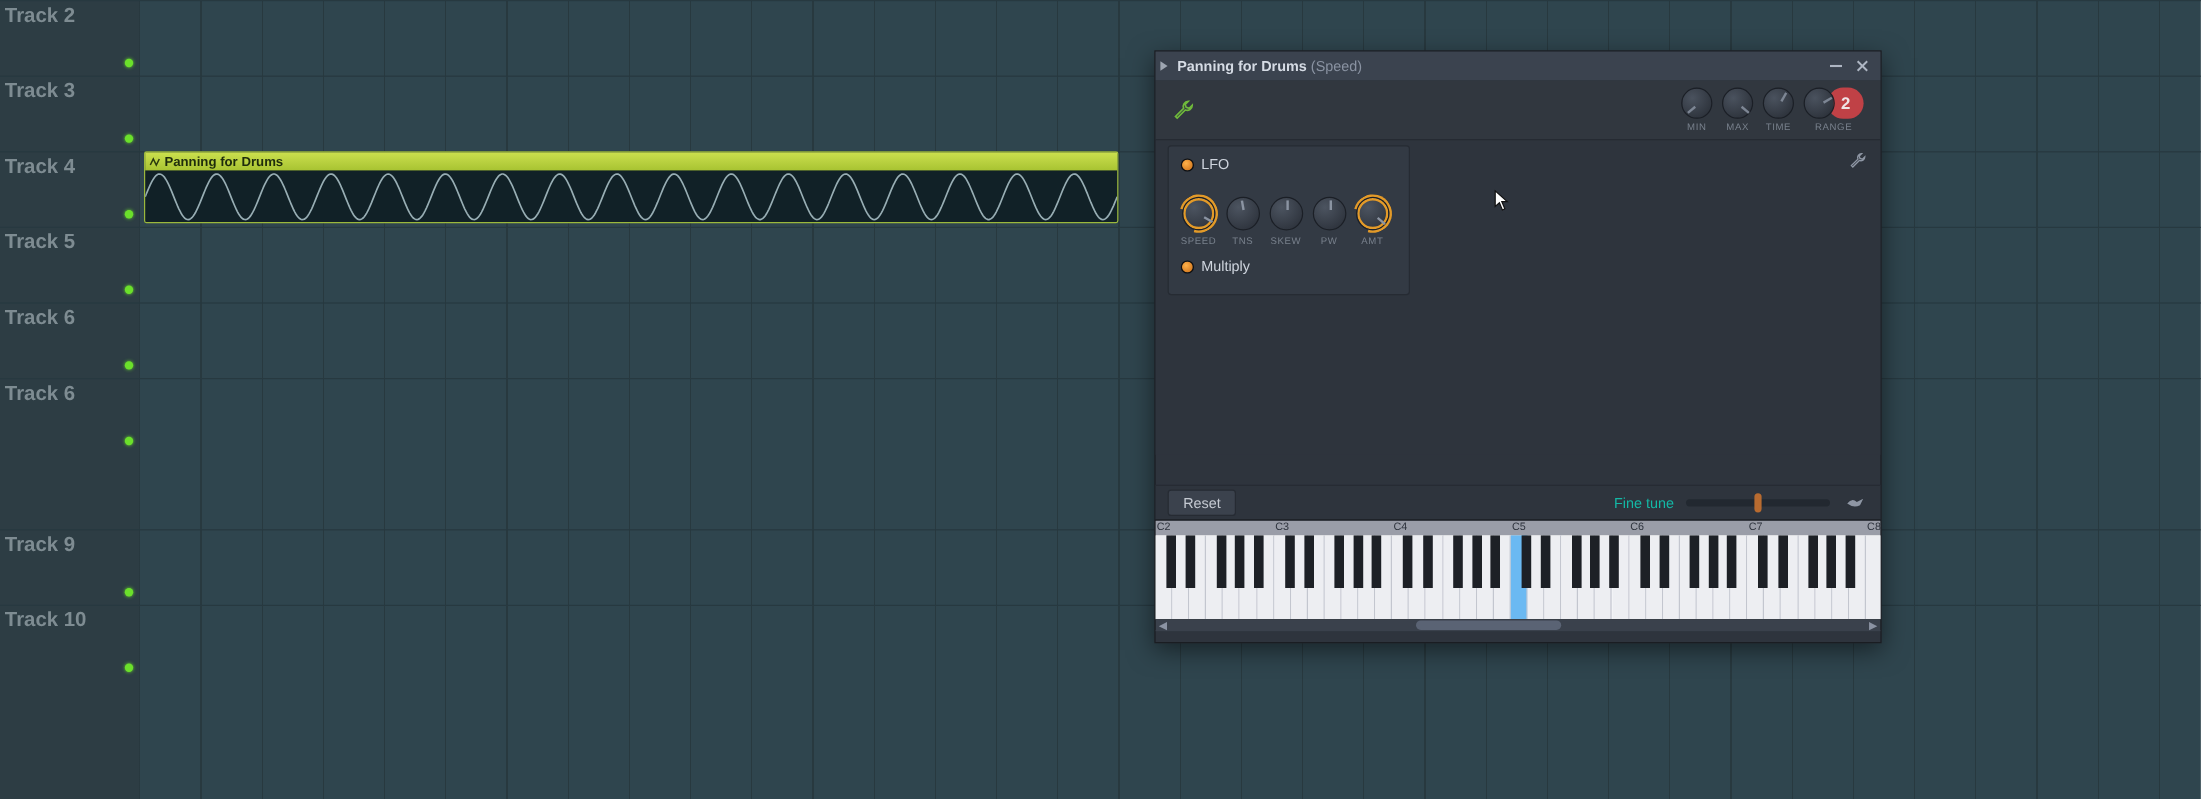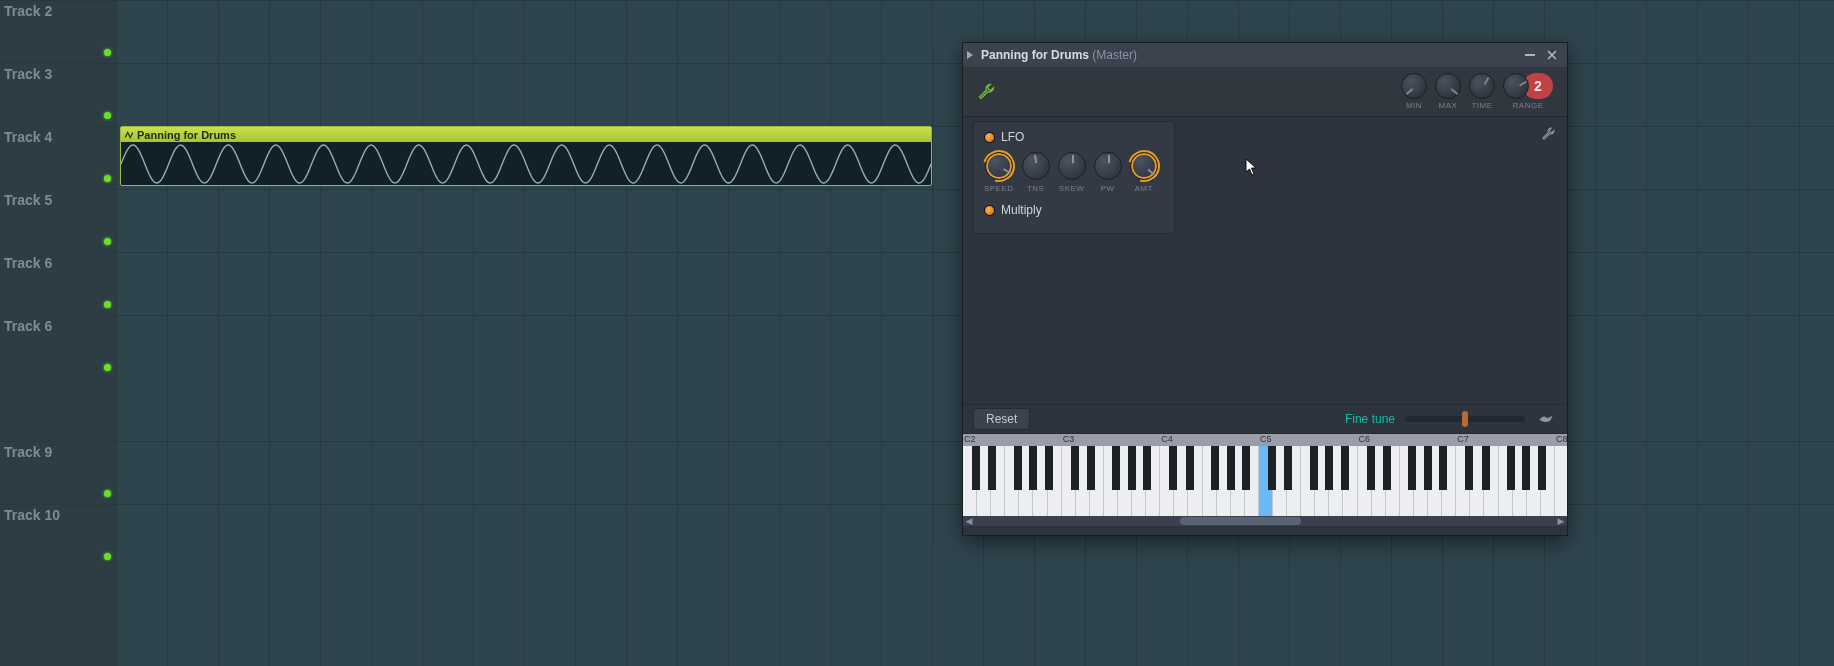--- a/index.html
+++ b/index.html
@@ -25,21 +25,21 @@
   .track-row {
     position: absolute;
     left: 0;
     width: 1834px;
     border-top: 1px solid #273940;
   }
   .track-name {
     position: absolute;
     left: 4px; top: 2px;
     color: #7e8c92;
-    font-size: 14px;
+    font-size: 17px;
     font-weight: 600;
   }
   .track-dot {
     position: absolute;
     left: 104px;
     width: 7px; height: 7px;
     border-radius: 50%;
     background: #6be02b;
     box-shadow: 0 0 3px #6be02b;
   }
@@ -188,21 +188,21 @@
     left: 10px; top: 4px;
     width: 202px;
     padding: 8px 10px 10px 10px;
     background: #333a44;
     border: 1px solid #262b33;
     border-radius: 3px;
   }
   .lfo-row {
     display: flex;
     align-items: center;
-    margin-bottom: 8px;
+    margin-bottom: 20px;
   }
   .radio-dot {
     width: 11px; height: 11px;
     border-radius: 50%;
     border: 1px solid #0c0e11;
     background: radial-gradient(circle at 38% 35%, #ffb14a, #c86a14);
     margin-right: 6px;
     cursor:pointer;
   }
   .lfo-title { color: #cfd5de; font-size: 12px; }
@@ -376,21 +376,21 @@
     <path id="sinepath" stroke="#98aeb4" stroke-width="1.4" fill="none" d="M 0 22 L 0.0 22.0 L 1.0 19.5 L 2.0 17.1 L 3.0 14.7 L 4.0 12.5 L 5.0 10.4 L 6.0 8.5 L 7.0 6.9 L 8.0 5.5 L 9.0 4.4 L 10.0 3.6 L 11.0 3.1 L 12.0 3.0 L 13.0 3.2 L 14.0 3.7 L 15.0 4.5 L 16.0 5.6 L 17.0 7.1 L 18.0 8.7 L 19.0 10.6 L 20.0 12.7 L 21.0 15.0 L 22.0 17.3 L 23.0 19.8 L 24.0 22.3 L 25.0 24.8 L 26.0 27.2 L 27.0 29.6 L 28.0 31.8 L 29.0 33.8 L 30.0 35.7 L 31.0 37.3 L 32.0 38.6 L 33.0 39.7 L 34.0 40.5 L 35.0 40.9 L 36.0 41.0 L 37.0 40.8 L 38.0 40.2 L 39.0 39.4 L 40.0 38.2 L 41.0 36.8 L 42.0 35.1 L 43.0 33.1 L 44.0 31.0 L 45.0 28.8 L 46.0 26.4 L 47.0 23.9 L 48.0 21.4 L 49.0 18.9 L 50.0 16.5 L 51.0 14.2 L 52.0 12.0 L 53.0 9.9 L 54.0 8.1 L 55.0 6.5 L 56.0 5.2 L 57.0 4.2 L 58.0 3.5 L 59.0 3.1 L 60.0 3.0 L 61.0 3.3 L 62.0 3.9 L 63.0 4.8 L 64.0 6.0 L 65.0 7.4 L 66.0 9.1 L 67.0 11.1 L 68.0 13.2 L 69.0 15.5 L 70.0 17.9 L 71.0 20.4 L 72.0 22.9 L 73.0 25.4 L 74.0 27.8 L 75.0 30.1 L 76.0 32.3 L 77.0 34.3 L 78.0 36.1 L 79.0 37.6 L 80.0 38.9 L 81.0 39.9 L 82.0 40.6 L 83.0 40.9 L 84.0 41.0 L 85.0 40.7 L 86.0 40.1 L 87.0 39.1 L 88.0 37.9 L 89.0 36.4 L 90.0 34.6 L 91.0 32.7 L 92.0 30.5 L 93.0 28.2 L 94.0 25.8 L 95.0 23.3 L 96.0 20.8 L 97.0 18.3 L 98.0 15.9 L 99.0 13.6 L 100.0 11.5 L 101.0 9.5 L 102.0 7.7 L 103.0 6.2 L 104.0 4.9 L 105.0 4.0 L 106.0 3.4 L 107.0 3.0 L 108.0 3.0 L 109.0 3.4 L 110.0 4.0 L 111.0 5.0 L 112.0 6.3 L 113.0 7.8 L 114.0 9.6 L 115.0 11.6 L 116.0 13.8 L 117.0 16.1 L 118.0 18.5 L 119.0 21.0 L 120.0 23.5 L 121.0 25.9 L 122.0 28.3 L 123.0 30.6 L 124.0 32.8 L 125.0 34.7 L 126.0 36.5 L 127.0 38.0 L 128.0 39.2 L 129.0 40.1 L 130.0 40.7 L 131.0 41.0 L 132.0 40.9 L 133.0 40.6 L 134.0 39.9 L 135.0 38.9 L 136.0 37.6 L 137.0 36.0 L 138.0 34.2 L 139.0 32.2 L 140.0 30.0 L 141.0 27.6 L 142.0 25.2 L 143.0 22.7 L 144.0 20.2 L 145.0 17.8 L 146.0 15.4 L 147.0 13.1 L 148.0 11.0 L 149.0 9.0 L 150.0 7.3 L 151.0 5.9 L 152.0 4.7 L 153.0 3.8 L 154.0 3.3 L 155.0 3.0 L 156.0 3.1 L 157.0 3.5 L 158.0 4.2 L 159.0 5.3 L 160.0 6.6 L 161.0 8.2 L 162.0 10.0 L 163.0 12.1 L 164.0 14.3 L 165.0 16.6 L 166.0 19.1 L 167.0 21.6 L 168.0 24.1 L 169.0 26.5 L 170.0 28.9 L 171.0 31.2 L 172.0 33.3 L 173.0 35.2 L 174.0 36.9 L 175.0 38.3 L 176.0 39.4 L 177.0 40.3 L 178.0 40.8 L 179.0 41.0 L 180.0 40.9 L 181.0 40.4 L 182.0 39.7 L 183.0 38.6 L 184.0 37.2 L 185.0 35.6 L 186.0 33.7 L 187.0 31.7 L 188.0 29.4 L 189.0 27.1 L 190.0 24.6 L 191.0 22.1 L 192.0 19.7 L 193.0 17.2 L 194.0 14.8 L 195.0 12.6 L 196.0 10.5 L 197.0 8.6 L 198.0 7.0 L 199.0 5.6 L 200.0 4.5 L 201.0 3.7 L 202.0 3.2 L 203.0 3.0 L 204.0 3.2 L 205.0 3.7 L 206.0 4.5 L 207.0 5.6 L 208.0 7.0 L 209.0 8.6 L 210.0 10.5 L 211.0 12.6 L 212.0 14.8 L 213.0 17.2 L 214.0 19.7 L 215.0 22.1 L 216.0 24.6 L 217.0 27.1 L 218.0 29.4 L 219.0 31.7 L 220.0 33.7 L 221.0 35.6 L 222.0 37.2 L 223.0 38.6 L 224.0 39.7 L 225.0 40.4 L 226.0 40.9 L 227.0 41.0 L 228.0 40.8 L 229.0 40.3 L 230.0 39.4 L 231.0 38.3 L 232.0 36.9 L 233.0 35.2 L 234.0 33.3 L 235.0 31.2 L 236.0 28.9 L 237.0 26.5 L 238.0 24.1 L 239.0 21.6 L 240.0 19.1 L 241.0 16.6 L 242.0 14.3 L 243.0 12.1 L 244.0 10.0 L 245.0 8.2 L 246.0 6.6 L 247.0 5.3 L 248.0 4.2 L 249.0 3.5 L 250.0 3.1 L 251.0 3.0 L 252.0 3.3 L 253.0 3.8 L 254.0 4.7 L 255.0 5.9 L 256.0 7.3 L 257.0 9.0 L 258.0 11.0 L 259.0 13.1 L 260.0 15.4 L 261.0 17.8 L 262.0 20.2 L 263.0 22.7 L 264.0 25.2 L 265.0 27.6 L 266.0 30.0 L 267.0 32.2 L 268.0 34.2 L 269.0 36.0 L 270.0 37.6 L 271.0 38.9 L 272.0 39.9 L 273.0 40.6 L 274.0 40.9 L 275.0 41.0 L 276.0 40.7 L 277.0 40.1 L 278.0 39.2 L 279.0 38.0 L 280.0 36.5 L 281.0 34.7 L 282.0 32.8 L 283.0 30.6 L 284.0 28.3 L 285.0 25.9 L 286.0 23.5 L 287.0 21.0 L 288.0 18.5 L 289.0 16.1 L 290.0 13.8 L 291.0 11.6 L 292.0 9.6 L 293.0 7.8 L 294.0 6.3 L 295.0 5.0 L 296.0 4.0 L 297.0 3.4 L 298.0 3.0 L 299.0 3.0 L 300.0 3.4 L 301.0 4.0 L 302.0 4.9 L 303.0 6.2 L 304.0 7.7 L 305.0 9.5 L 306.0 11.5 L 307.0 13.6 L 308.0 15.9 L 309.0 18.3 L 310.0 20.8 L 311.0 23.3 L 312.0 25.8 L 313.0 28.2 L 314.0 30.5 L 315.0 32.7 L 316.0 34.6 L 317.0 36.4 L 318.0 37.9 L 319.0 39.1 L 320.0 40.1 L 321.0 40.7 L 322.0 41.0 L 323.0 40.9 L 324.0 40.6 L 325.0 39.9 L 326.0 38.9 L 327.0 37.6 L 328.0 36.1 L 329.0 34.3 L 330.0 32.3 L 331.0 30.1 L 332.0 27.8 L 333.0 25.4 L 334.0 22.9 L 335.0 20.4 L 336.0 17.9 L 337.0 15.5 L 338.0 13.2 L 339.0 11.1 L 340.0 9.1 L 341.0 7.4 L 342.0 6.0 L 343.0 4.8 L 344.0 3.9 L 345.0 3.3 L 346.0 3.0 L 347.0 3.1 L 348.0 3.5 L 349.0 4.2 L 350.0 5.2 L 351.0 6.5 L 352.0 8.1 L 353.0 9.9 L 354.0 12.0 L 355.0 14.2 L 356.0 16.5 L 357.0 18.9 L 358.0 21.4 L 359.0 23.9 L 360.0 26.4 L 361.0 28.8 L 362.0 31.0 L 363.0 33.1 L 364.0 35.1 L 365.0 36.8 L 366.0 38.2 L 367.0 39.4 L 368.0 40.2 L 369.0 40.8 L 370.0 41.0 L 371.0 40.9 L 372.0 40.5 L 373.0 39.7 L 374.0 38.6 L 375.0 37.3 L 376.0 35.7 L 377.0 33.8 L 378.0 31.8 L 379.0 29.6 L 380.0 27.2 L 381.0 24.8 L 382.0 22.3 L 383.0 19.8 L 384.0 17.3 L 385.0 15.0 L 386.0 12.7 L 387.0 10.6 L 388.0 8.7 L 389.0 7.1 L 390.0 5.6 L 391.0 4.5 L 392.0 3.7 L 393.0 3.2 L 394.0 3.0 L 395.0 3.1 L 396.0 3.6 L 397.0 4.4 L 398.0 5.5 L 399.0 6.9 L 400.0 8.5 L 401.0 10.4 L 402.0 12.5 L 403.0 14.7 L 404.0 17.1 L 405.0 19.5 L 406.0 22.0 L 407.0 24.5 L 408.0 26.9 L 409.0 29.3 L 410.0 31.5 L 411.0 33.6 L 412.0 35.5 L 413.0 37.1 L 414.0 38.5 L 415.0 39.6 L 416.0 40.4 L 417.0 40.9 L 418.0 41.0 L 419.0 40.8 L 420.0 40.3 L 421.0 39.5 L 422.0 38.4 L 423.0 36.9 L 424.0 35.3 L 425.0 33.4 L 426.0 31.3 L 427.0 29.0 L 428.0 26.7 L 429.0 24.2 L 430.0 21.7 L 431.0 19.2 L 432.0 16.8 L 433.0 14.4 L 434.0 12.2 L 435.0 10.2 L 436.0 8.3 L 437.0 6.7 L 438.0 5.4 L 439.0 4.3 L 440.0 3.5 L 441.0 3.1 L 442.0 3.0 L 443.0 3.2 L 444.0 3.8 L 445.0 4.6 L 446.0 5.8 L 447.0 7.2 L 448.0 8.9 L 449.0 10.9 L 450.0 13.0 L 451.0 15.2 L 452.0 17.6 L 453.0 20.1 L 454.0 22.6 L 455.0 25.1 L 456.0 27.5 L 457.0 29.8 L 458.0 32.0 L 459.0 34.1 L 460.0 35.9 L 461.0 37.5 L 462.0 38.8 L 463.0 39.8 L 464.0 40.5 L 465.0 40.9 L 466.0 41.0 L 467.0 40.7 L 468.0 40.1 L 469.0 39.2 L 470.0 38.0 L 471.0 36.6 L 472.0 34.9 L 473.0 32.9 L 474.0 30.8 L 475.0 28.5 L 476.0 26.1 L 477.0 23.6 L 478.0 21.1 L 479.0 18.6 L 480.0 16.2 L 481.0 13.9 L 482.0 11.7 L 483.0 9.7 L 484.0 7.9 L 485.0 6.4 L 486.0 5.1 L 487.0 4.1 L 488.0 3.4 L 489.0 3.1 L 490.0 3.0 L 491.0 3.3 L 492.0 3.9 L 493.0 4.9 L 494.0 6.1 L 495.0 7.6 L 496.0 9.4 L 497.0 11.3 L 498.0 13.5 L 499.0 15.8 L 500.0 18.2 L 501.0 20.7 L 502.0 23.2 L 503.0 25.7 L 504.0 28.1 L 505.0 30.4 L 506.0 32.5 L 507.0 34.5 L 508.0 36.3 L 509.0 37.8 L 510.0 39.1 L 511.0 40.0 L 512.0 40.6 L 513.0 41.0 L 514.0 41.0 L 515.0 40.6 L 516.0 40.0 L 517.0 39.0 L 518.0 37.7 L 519.0 36.2 L 520.0 34.4 L 521.0 32.4 L 522.0 30.2 L 523.0 27.9 L 524.0 25.5 L 525.0 23.0 L 526.0 20.5 L 527.0 18.1 L 528.0 15.7 L 529.0 13.4 L 530.0 11.2 L 531.0 9.3 L 532.0 7.5 L 533.0 6.0 L 534.0 4.8 L 535.0 3.9 L 536.0 3.3 L 537.0 3.0 L 538.0 3.1 L 539.0 3.4 L 540.0 4.1 L 541.0 5.1 L 542.0 6.4 L 543.0 8.0 L 544.0 9.8 L 545.0 11.8 L 546.0 14.0 L 547.0 16.4 L 548.0 18.8 L 549.0 21.3 L 550.0 23.8 L 551.0 26.2 L 552.0 28.6 L 553.0 30.9 L 554.0 33.0 L 555.0 35.0 L 556.0 36.7 L 557.0 38.1 L 558.0 39.3 L 559.0 40.2 L 560.0 40.7 L 561.0 41.0 L 562.0 40.9 L 563.0 40.5 L 564.0 39.8 L 565.0 38.7 L 566.0 37.4 L 567.0 35.8 L 568.0 34.0 L 569.0 31.9 L 570.0 29.7 L 571.0 27.4 L 572.0 24.9 L 573.0 22.4 L 574.0 19.9 L 575.0 17.5 L 576.0 15.1 L 577.0 12.8 L 578.0 10.7 L 579.0 8.8 L 580.0 7.1 L 581.0 5.7 L 582.0 4.6 L 583.0 3.7 L 584.0 3.2 L 585.0 3.0 L 586.0 3.1 L 587.0 3.6 L 588.0 4.3 L 589.0 5.4 L 590.0 6.8 L 591.0 8.4 L 592.0 10.3 L 593.0 12.3 L 594.0 14.6 L 595.0 16.9 L 596.0 19.4 L 597.0 21.9 L 598.0 24.3 L 599.0 26.8 L 600.0 29.2 L 601.0 31.4 L 602.0 33.5 L 603.0 35.4 L 604.0 37.0 L 605.0 38.4 L 606.0 39.5 L 607.0 40.3 L 608.0 40.8 L 609.0 41.0 L 610.0 40.8 L 611.0 40.3 L 612.0 39.5 L 613.0 38.4 L 614.0 37.0 L 615.0 35.4 L 616.0 33.5 L 617.0 31.4 L 618.0 29.2 L 619.0 26.8 L 620.0 24.3 L 621.0 21.9 L 622.0 19.4 L 623.0 16.9 L 624.0 14.6 L 625.0 12.3 L 626.0 10.3 L 627.0 8.4 L 628.0 6.8 L 629.0 5.4 L 630.0 4.3 L 631.0 3.6 L 632.0 3.1 L 633.0 3.0 L 634.0 3.2 L 635.0 3.7 L 636.0 4.6 L 637.0 5.7 L 638.0 7.1 L 639.0 8.8 L 640.0 10.7 L 641.0 12.8 L 642.0 15.1 L 643.0 17.5 L 644.0 19.9 L 645.0 22.4 L 646.0 24.9 L 647.0 27.4 L 648.0 29.7 L 649.0 31.9 L 650.0 34.0 L 651.0 35.8 L 652.0 37.4 L 653.0 38.7 L 654.0 39.8 L 655.0 40.5 L 656.0 40.9 L 657.0 41.0 L 658.0 40.7 L 659.0 40.2 L 660.0 39.3 L 661.0 38.1 L 662.0 36.7 L 663.0 35.0 L 664.0 33.0 L 665.0 30.9 L 666.0 28.6 L 667.0 26.2 L 668.0 23.8 L 669.0 21.3 L 670.0 18.8 L 671.0 16.4 L 672.0 14.0 L 673.0 11.8 L 674.0 9.8 L 675.0 8.0 L 676.0 6.4 L 677.0 5.1 L 678.0 4.1 L 679.0 3.4 L 680.0 3.1 L 681.0 3.0 L 682.0 3.3 L 683.0 3.9 L 684.0 4.8 L 685.0 6.0 L 686.0 7.5 L 687.0 9.3 L 688.0 11.2 L 689.0 13.4 L 690.0 15.7 L 691.0 18.1 L 692.0 20.5 L 693.0 23.0 L 694.0 25.5 L 695.0 27.9 L 696.0 30.2 L 697.0 32.4 L 698.0 34.4 L 699.0 36.2 L 700.0 37.7 L 701.0 39.0 L 702.0 40.0 L 703.0 40.6 L 704.0 41.0 L 705.0 41.0 L 706.0 40.6 L 707.0 40.0 L 708.0 39.1 L 709.0 37.8 L 710.0 36.3 L 711.0 34.5 L 712.0 32.5 L 713.0 30.4 L 714.0 28.1 L 715.0 25.7 L 716.0 23.2 L 717.0 20.7 L 718.0 18.2 L 719.0 15.8 L 720.0 13.5 L 721.0 11.3 L 722.0 9.4 L 723.0 7.6 L 724.0 6.1 L 725.0 4.9 L 726.0 3.9 L 727.0 3.3 L 728.0 3.0 L 729.0 3.1 L 730.0 3.4 L 731.0 4.1 L 732.0 5.1 L 733.0 6.4 L 734.0 7.9 L 735.0 9.7 L 736.0 11.7 L 737.0 13.9 L 738.0 16.2 L 739.0 18.6 L 740.0 21.1 L 741.0 23.6 L 742.0 26.1 L 743.0 28.5 L 744.0 30.8 L 745.0 32.9 L 746.0 34.9 L 747.0 36.6 L 748.0 38.0 L 749.0 39.2 L 750.0 40.1 L 751.0 40.7 L 752.0 41.0 L 753.0 40.9 L 754.0 40.5 L 755.0 39.8 L 756.0 38.8 L 757.0 37.5 L 758.0 35.9 L 759.0 34.1 L 760.0 32.0 L 761.0 29.8 L 762.0 27.5 L 763.0 25.1 L 764.0 22.6 L 765.0 20.1 L 766.0 17.6 L 767.0 15.2 L 768.0 13.0 L 769.0 10.9 L 770.0 8.9 L 771.0 7.2 L 772.0 5.8 L 773.0 4.6 L 774.0 3.8 L 775.0 3.2 L 776.0 3.0 L 777.0 3.1 L 778.0 3.5 L 779.0 4.3 L 780.0 5.4 L 781.0 6.7 L 782.0 8.3 L 783.0 10.2 L 784.0 12.2 L 785.0 14.4 L 786.0 16.8 L 787.0 19.2 L 788.0 21.7 L 789.0 24.2 L 790.0 26.7 L 791.0 29.0 L 792.0 31.3 L 793.0 33.4 L 794.0 35.3 L 795.0 36.9 L 796.0 38.4 L 797.0 39.5 L 798.0 40.3 L 799.0 40.8 L 800.0 41.0 L 801.0 40.9 L 802.0 40.4 L 803.0 39.6 L 804.0 38.5 L 805.0 37.1 L 806.0 35.5 L 807.0 33.6 L 808.0 31.5 L 809.0 29.3 L 810.0 26.9 L 811.0 24.5 L 812.0 22.0"></path>
   </svg>
 </div>
 
 <div class="editor">
 
   <div class="ed-title">
     <div class="ed-tri"></div>
     <span class="ed-title-main">Panning for Drums</span>
     <span>&nbsp;</span>
-    <span class="ed-title-sub">(Master)</span>
+    <span class="ed-title-sub">(Speed)</span>
     <div class="ed-title-sp"></div>
     <div class="ed-min">
       <svg width="10" height="2" viewBox="0 0 10 2">
           <rect width="10" height="2" fill="#aeb6c3"></rect>
         </svg>
     </div>
     <div class="ed-close">
       <svg width="10" height="10" viewBox="0 0 10 10">
           <path d="M1 1 L9 9 M9 1 L1 9" stroke="#aeb6c3" stroke-width="1.6"></path>
         </svg>

